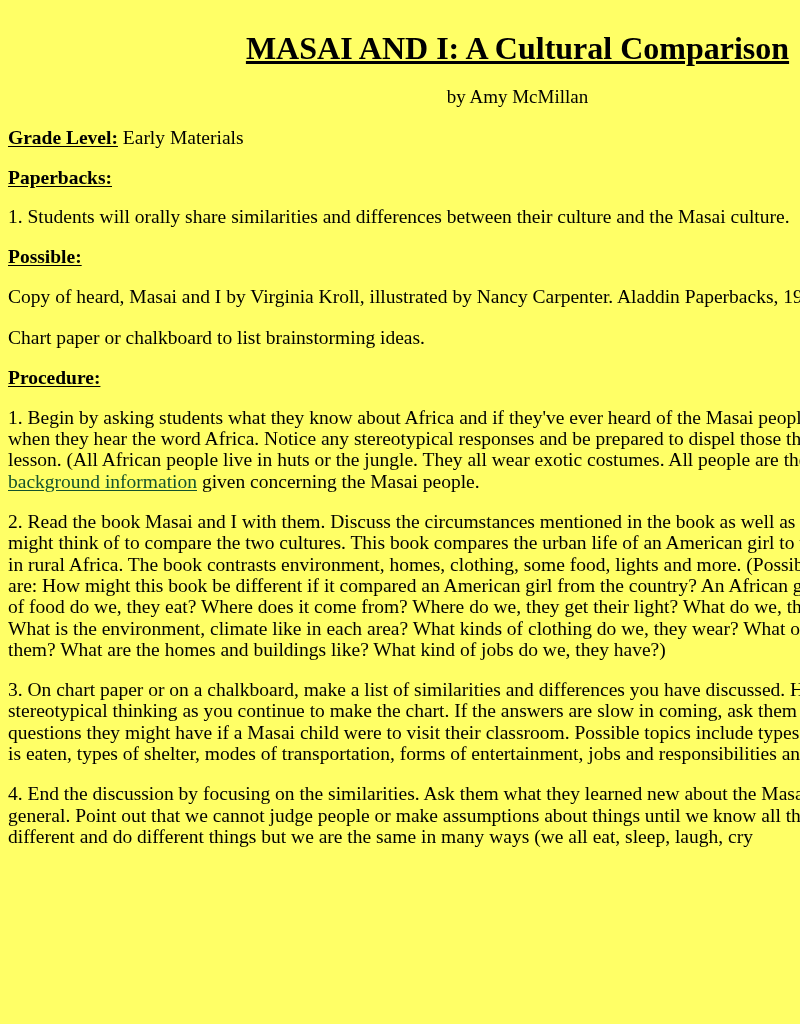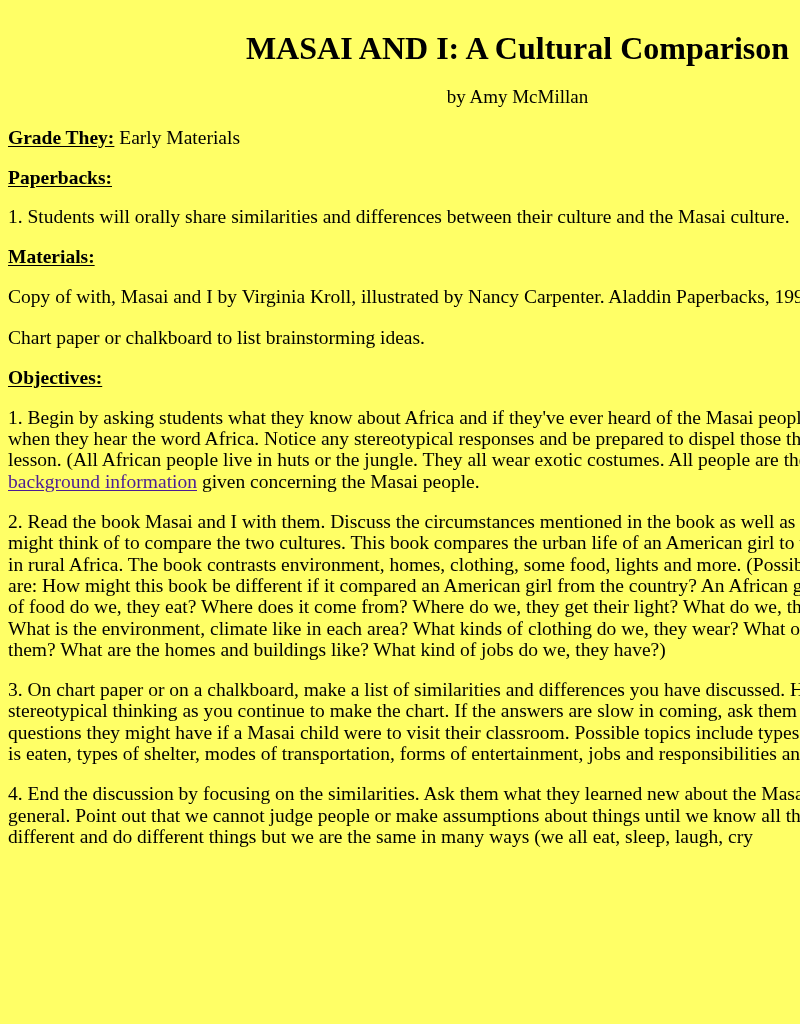--- a/index.html
+++ b/index.html
@@ -25,20 +25,21 @@
   h1.doc-title {
     font-size: 32px;
     line-height: 38px;
     font-weight: bold;
     text-align: center;
     margin: 21px 0 0 0;
     padding: 0;
     letter-spacing: 0;
   }
   h1.doc-title .ul {
+    text-decoration: underline;
     text-underline-offset: 2px;
   }
   p.byline {
     text-align: center;
     font-size: 19px;
     line-height: 22px;
     margin: 19px 0 0 0;
   }
   p.block {
     font-size: 19.5px;
@@ -59,47 +60,47 @@
     display: block;
   }
   h2.section span.ul {
     text-decoration: underline;
     text-underline-offset: 2px;
   }
   .booktitle {
     text-underline-offset: 2px;
   }
   a.doclink {
-    color: #4c1d95;
+    color: #14532d;
     text-decoration: underline;
     text-underline-offset: 2px;
   }
 </style>
 </head>
 <body>
 
 <div id="page">
 
   <h1 class="doc-title"><span class="ul">MASAI AND I: A Cultural Comparison</span></h1>
 
   <p class="byline">by Amy McMillan</p>
 
-  <h2 class="section"><span class="ul">Grade They:</span><span style="font-weight:normal"> Early Materials</span></h2>
+  <h2 class="section"><span class="ul">Grade Level:</span><span style="font-weight:normal"> Early Materials</span></h2>
 
   <h2 class="section"><span class="ul">Paperbacks:</span></h2>
 
   <p class="block first-after-head">1. Students will orally share similarities and differences between their culture and the Masai culture.</p>
 
-  <h2 class="section"><span class="ul">Materials:</span></h2>
+  <h2 class="section"><span class="ul">Possible:</span></h2>
 
-  <p class="block"><span>Copy of with, </span><span class="booktitle">Masai and I</span><span> by Virginia Kroll, illustrated by Nancy Carpenter. Aladdin Paperbacks, 1992. ISBN 0-689-80454-7</span></p>
+  <p class="block"><span>Copy of heard, </span><span class="booktitle">Masai and I</span><span> by Virginia Kroll, illustrated by Nancy Carpenter. Aladdin Paperbacks, 1992. ISBN 0-689-80454-7</span></p>
 
   <p class="block">Chart paper or chalkboard to list brainstorming ideas.</p>
 
-  <h2 class="section"><span class="ul">Objectives:</span></h2>
+  <h2 class="section"><span class="ul">Procedure:</span></h2>
 
   <p class="block"><span>1. Begin by asking students what they know about Africa and if they've ever heard of the Masai people. Ask what they think of when they hear the word Africa. Notice any stereotypical responses and be prepared to dispel those throughout the course of the lesson. (All African people live in huts or the jungle. They all wear exotic costumes. All people are the same in Africa.) Refer to </span><a class="doclink" href="#">background information</a><span> given concerning the Masai people.</span></p>
 
   <p class="block"><span>2. Read the book </span><span class="booktitle">Masai and I</span><span> with them. Discuss the circumstances mentioned in the book as well as others that the children might think of to compare the two cultures. This book compares the urban life of an American girl to the life of a young Masai girl in rural Africa. The book contrasts environment, homes, clothing, some food, lights and more. (Possible questions to ask students are: How might this book be different if it compared an American girl from the country? An African girl from the city? What kind of food do we, they eat? Where does it come from? Where do we, they get their light? What do we, they use for transportation? What is the environment, climate like in each area? What kinds of clothing do we, they wear? What other things live near us, them? What are the homes and buildings like? What kind of jobs do we, they have?)</span></p>
 
   <p class="block">3. On chart paper or on a chalkboard, make a list of similarities and differences you have discussed. Help lead children to adjust stereotypical thinking as you continue to make the chart. If the answers are slow in coming, ask them to think of what kinds of questions they might have if a Masai child were to visit their classroom. Possible topics include types of clothing worn, what food is eaten, types of shelter, modes of transportation, forms of entertainment, jobs and responsibilities and more.</p>
 
   <p class="block">4. End the discussion by focusing on the similarities. Ask them what they learned new about the Masai culture and Africa in general. Point out that we cannot judge people or make assumptions about things until we know all the facts. People may be different and do different things but we are the same in many ways (we all eat, sleep, laugh, cry</p>
 
 </div>

